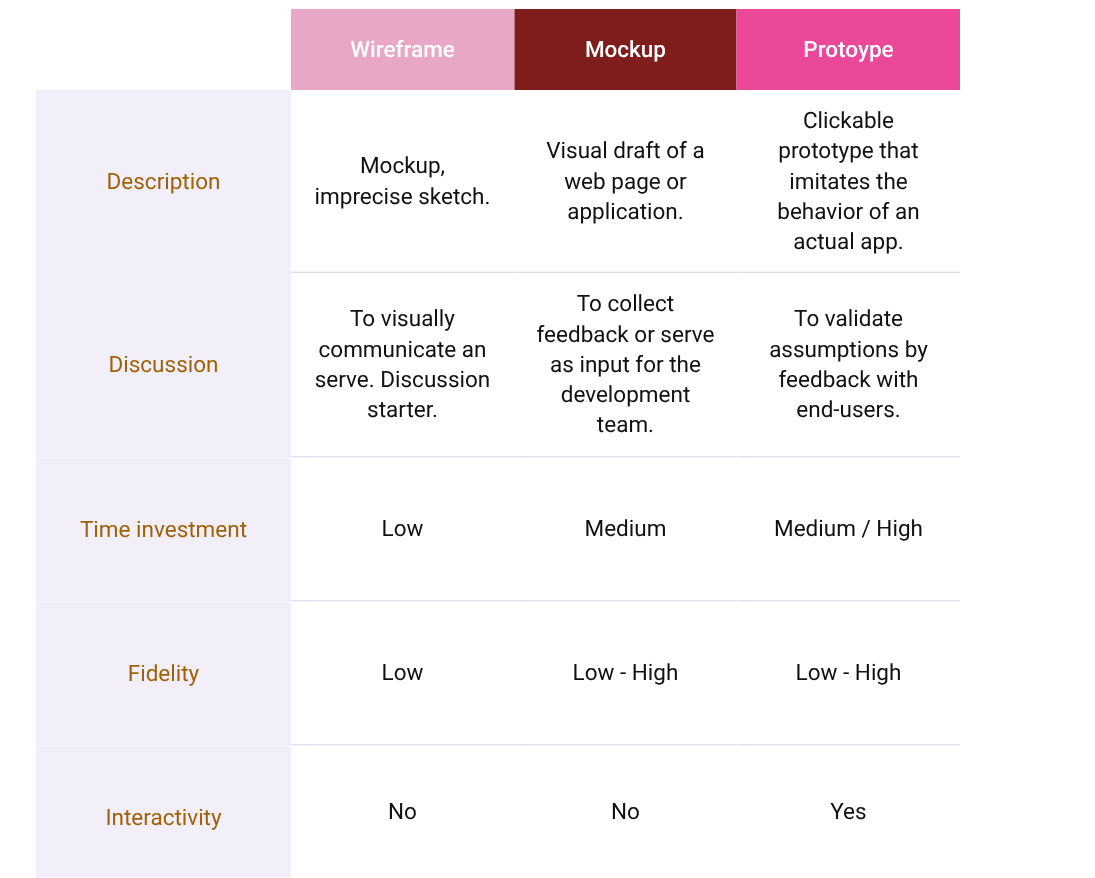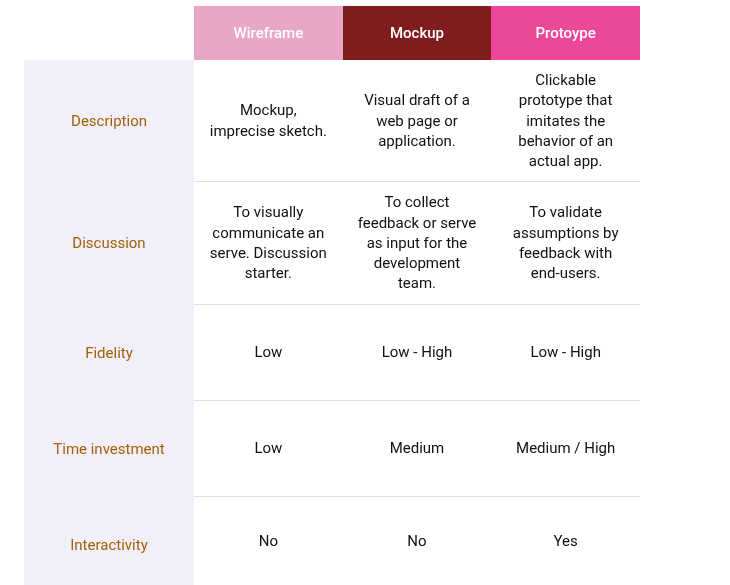--- a/index.html
+++ b/index.html
@@ -98,31 +98,31 @@
     </tr>
 
     <tr class="bodyrow">
       <td class="rowlabel">Discussion</td>
       <td class="cell">To visually communicate an serve. Discussion starter.</td>
       <td class="cell">To collect feedback or serve as input for the development team.</td>
       <td class="cell lastcol">To validate assumptions by feedback with end-users.</td>
     </tr>
 
     <tr class="bodyrow short">
+      <td class="rowlabel">Time investment</td>
+      <td class="cell">Low</td>
+      <td class="cell">Medium</td>
+      <td class="cell lastcol">Medium / High</td>
+    </tr>
+
+    <tr class="bodyrow short">
       <td class="rowlabel">Fidelity</td>
       <td class="cell">Low</td>
       <td class="cell">Low - High</td>
       <td class="cell lastcol">Low - High</td>
-    </tr>
-
-    <tr class="bodyrow short">
-      <td class="rowlabel">Time investment</td>
-      <td class="cell">Low</td>
-      <td class="cell">Medium</td>
-      <td class="cell lastcol">Medium / High</td>
     </tr>
 
     <tr class="bodyrow short">
       <td class="rowlabel">Interactivity</td>
       <td class="cell">No</td>
       <td class="cell">No</td>
       <td class="cell lastcol">Yes</td>
     </tr>
   </tbody>
     </table>

